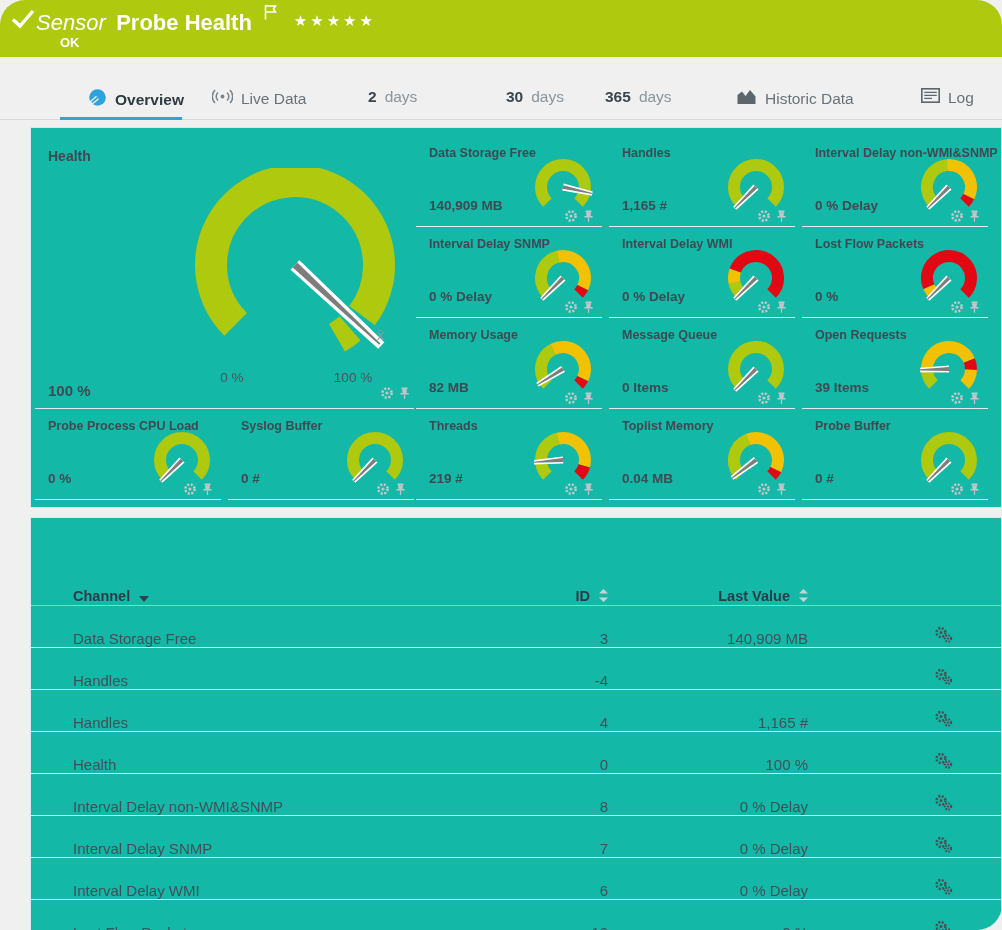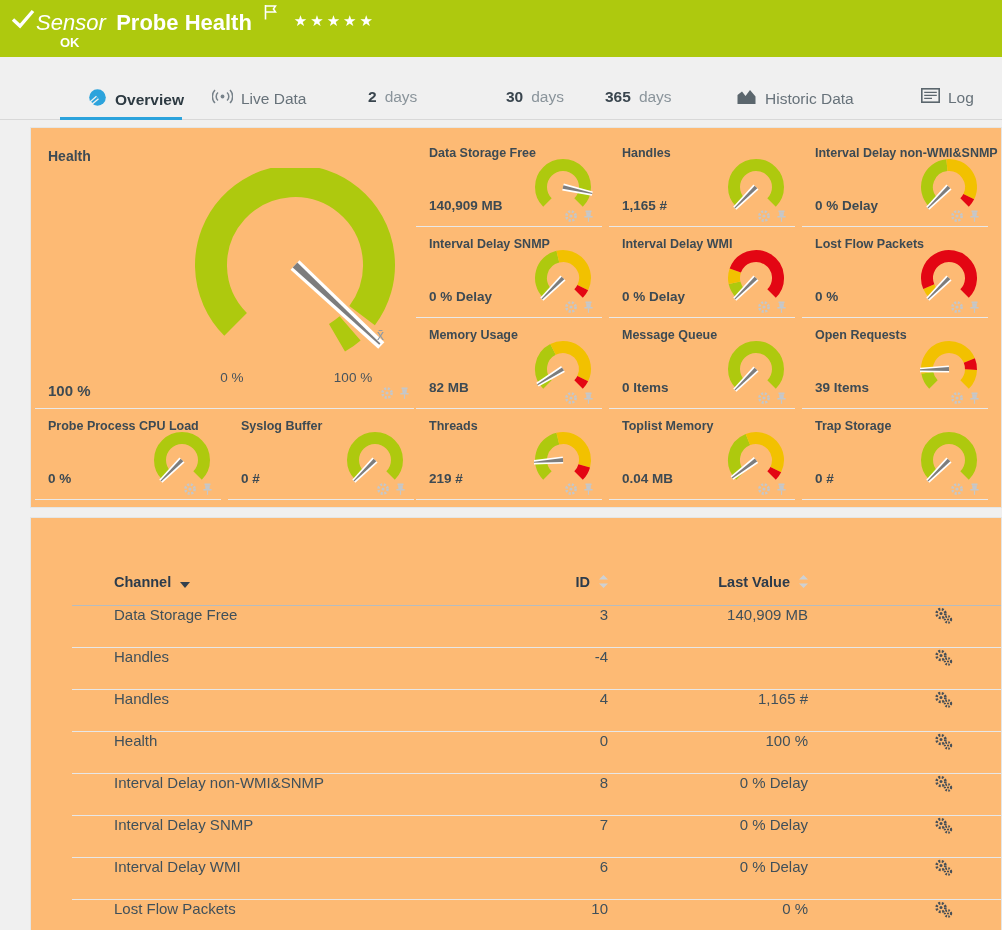--- a/index.html
+++ b/index.html
@@ -1,58 +1,58 @@
 <!DOCTYPE html>
 <html><head>
 <meta charset="utf-8">
 <style>
   html,body{margin:0;padding:0;background:#f0f0f0;}
   #screen{position:relative;width:1002px;height:930px;background:#f0f0f0;overflow:hidden;
-          font-family:"Liberation Sans",sans-serif;-webkit-font-smoothing:antialiased;}
+          font-family:"Liberation Sans",sans-serif;border-radius:25px;-webkit-font-smoothing:antialiased;}
 
   
   .topbar{position:absolute;left:0;top:0;width:1002px;height:57px;background:#aec90e;color:#fff;}
   .chk{position:absolute;left:11px;top:9px;}
   .titleline{position:absolute;left:36px;top:4px;white-space:nowrap;}
   .kind{font-style:italic;font-size:22px;}
   .name{font-weight:bold;font-size:22px;margin-left:6px;}
   .flagw{display:inline-block;margin-left:8px;vertical-align:10px;cursor:pointer;}
   .stars{margin-left:12px;font-size:15px;letter-spacing:3px;vertical-align:4px;cursor:pointer;}
   .status{position:absolute;left:60px;top:35px;font-size:13px;font-weight:bold;}
 
   
   .tabbar{position:absolute;left:0;top:57px;width:1002px;height:63px;background:#f0f0f0;border-bottom:1px solid #d8d8d8;box-sizing:border-box;}
   .tab{position:absolute;top:31px;display:flex;align-items:center;gap:8px;font-size:15.5px;color:#67727a;cursor:pointer;white-space:nowrap;}
   .tab .strong{color:#2d3a42;font-weight:bold;}
   .tnum{font-weight:bold;color:#39454e;}
   .tunit{color:#8a949b;text-align:right;}
   .underline{position:absolute;left:60px;top:60px;width:122px;height:3px;background:#2ca3dc;}
 
   
-  .panel{position:absolute;left:30px;background:#fdba74;border:1px solid #e4e6e6;box-sizing:border-box;}
+  .panel{position:absolute;left:30px;background:#14b8a6;border:1px solid #e4e6e6;box-sizing:border-box;}
   .gaugepanel{top:127px;width:972px;height:381px;}
   .tablepanel{top:517px;width:972px;height:460px;}
 
   
   .gcell{position:absolute;border-bottom:1px solid #e9e9e9;box-sizing:border-box;}
   .g-title{position:absolute;left:13px;top:10px;font-size:12.5px;font-weight:bold;color:#3d4a53;white-space:nowrap;}
   .g-title.big{font-size:14px;top:12px;}
   .g-value{position:absolute;left:13px;top:62px;font-size:13.5px;font-weight:bold;color:#3d4a53;white-space:nowrap;}
   .g-value.big{top:246px;font-size:15px;}
   .g-svg{position:absolute;right:8px;top:20px;width:60px;height:60px;}
   .g-icons{position:absolute;right:8px;top:73px;display:flex;gap:5px;align-items:center;cursor:pointer;}
   .health .g-icons{right:4px;top:250px;}
   #health-svg{position:absolute;left:75px;top:32px;}
   .scale-lbl{position:absolute;top:234px;width:60px;text-align:center;font-size:13.5px;color:#47535c;}
   .scale-min{left:167px;}
   .scale-max{left:288px;}
 
   
   .tbl{position:absolute;left:0;right:0;top:56px;}
-  .trow,.thead{display:flex;align-items:flex-start;margin-left:41px;}
+  .trow,.thead{display:flex;align-items:flex-end;}
   .thead{height:31px;border-bottom:1px solid #b6bcbf;font-size:14.5px;font-weight:bold;color:#2c3b4b;}
   .trow{height:41px;border-bottom:1px solid #e7e7e7;font-size:15px;color:#40505a;}
   .c-channel{flex:1;padding-left:42px;white-space:nowrap;}
   .c-id{width:75px;text-align:right;}
   .c-last{width:200px;text-align:right;}
   .c-gear{width:193px;text-align:right;padding-right:47px;box-sizing:border-box;}
   .sorticon{display:inline-block;margin-left:5px;vertical-align:-1px;}
   .c-channel.th{cursor:pointer;} .c-id.th,.c-last.th{cursor:pointer;}
   .gearbtn{cursor:pointer;display:inline-block;}
 </style>
@@ -450,21 +450,21 @@
           </svg>
           <svg width="11" height="13" viewBox="0 0 11 13">
             <rect x="2.5" y="0.5" width="6" height="1.7" fill="#c4c7ca"></rect>
             <path d="M3 2.2 H8 L7.5 6 H3.5 Z" fill="#c4c7ca"></path>
             <rect x="1.4" y="6" width="8.2" height="1.5" fill="#c4c7ca"></rect>
             <rect x="4.9" y="7.5" width="1.2" height="4.3" fill="#c4c7ca"></rect>
           </svg>
         </div>
       </div>
       <div class="gcell" style="left: 771px; top: 281px; width: 186px; height: 91px;">
-        <div class="g-title">Trap Storage</div>
+        <div class="g-title">Probe Buffer</div>
         <svg class="g-svg" viewBox="0 0 60 60">
           <path d="M13.44 46.56 A22 22 0 1 1 44.56 46.56" stroke="#aec90e" stroke-width="12" fill="none"></path>
           <polygon points="26.45441558772843,28.454415587728427 6.231161645793165,50.65756851698602 9.342431483013975,53.768838354206835 31.54558441227157,33.54558441227157" fill="#ffffff"></polygon>
           <polygon points="27.65649711574556,29.65649711574556 7.397887834750969,51.82429470594383 8.17570529405617,52.602112165249025 30.34350288425444,32.34350288425444" fill="#7d7d7d"></polygon>
         </svg>
         <div class="g-value">0 #</div>
         <div class="g-icons">
           <svg width="14" height="14" viewBox="0 0 14 14">
             <circle cx="7" cy="7" r="4.6" fill="none" stroke="#c4c7ca" stroke-width="2.6" stroke-dasharray="2.1 1.55"></circle>
             <circle cx="7" cy="7" r="1.6" fill="#c4c7ca"></circle>

